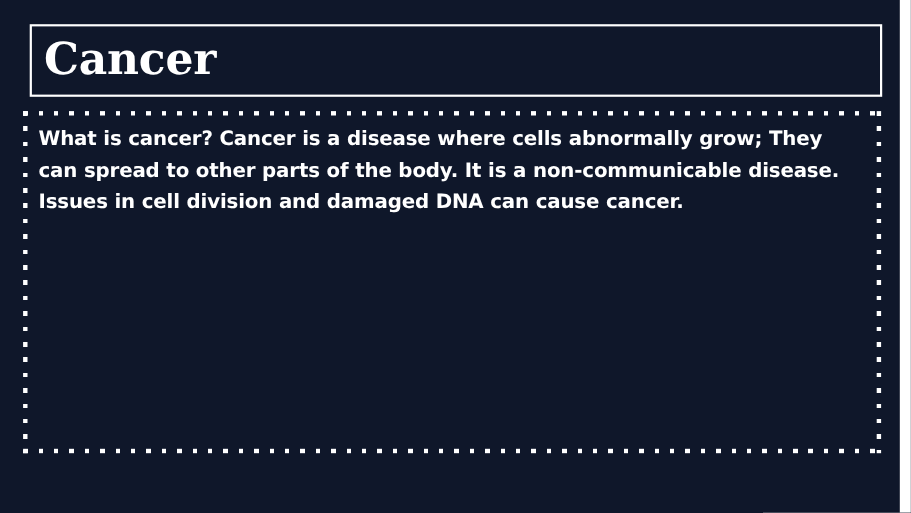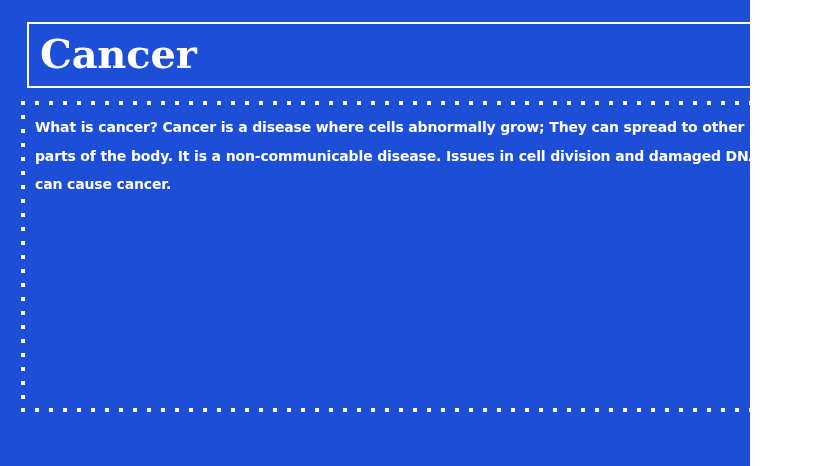--- a/index.html
+++ b/index.html
@@ -8,23 +8,23 @@
   }
   body {
     width: 828px;
     height: 466px;
     overflow: hidden;
     font-family: "DejaVu Sans", sans-serif;
   }
 
   #slide {
     position: relative;
-    width: 750px;
+    width: 818px;
     height: 466px;
-    background: #1d4ed8;
+    background: #0f172a;
     box-sizing: border-box;
   }
 
   
   #title-box {
     position: absolute;
     left: 27px;
     top: 22px;
     width: 775px;
     height: 66px;
@@ -82,21 +82,21 @@
       left top,
       right top;
     background-repeat: no-repeat;
   }
 
   #body-text {
     position: relative;
     color: #ffffff;
     font-family: "DejaVu Sans", sans-serif;
     font-weight: bold;
-    font-size: 14px;
+    font-size: 18px;
     line-height: 28.5px;
     letter-spacing: -0.15px;
     margin: 0;
     max-width: 752px;
   }
 </style>
 </head>
 <body>
 
 <div id="slide">

